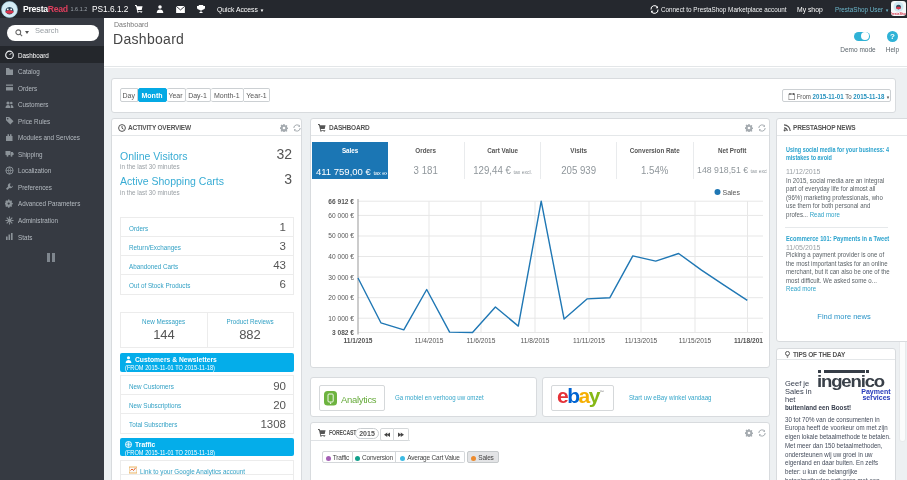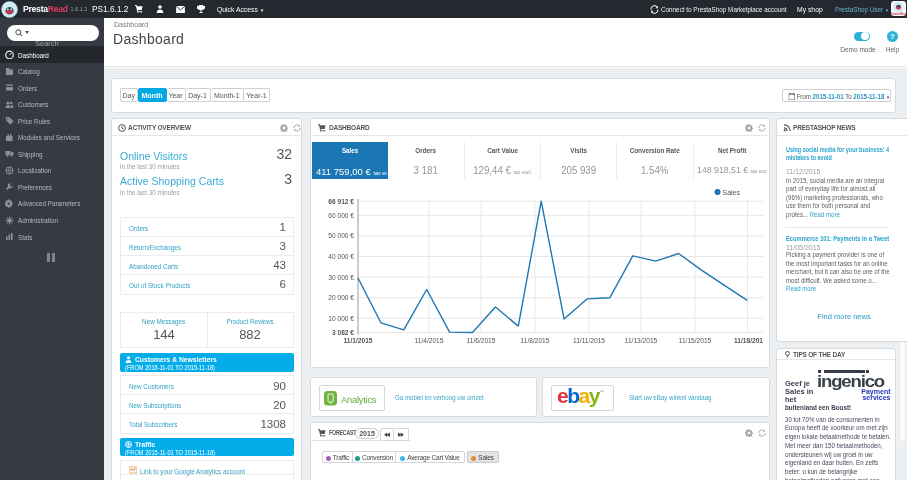--- a/index.html
+++ b/index.html
@@ -71,21 +71,21 @@
     </svg>
 </div>
 
 <div class="ab" style="left:0;top:17.5px;width:104px;height:462.5px;background:#363a42"></div>
 <div class="ab" style="left:7px;top:24.5px;width:92px;height:16px;background:#fff;border-radius:8px">
  <svg class="ab" style="left:8px;top:4.5px" width="8" height="8" viewBox="0 0 9 9">
       <circle cx="3.7" cy="3.7" r="2.7" stroke="#666" stroke-width="1.2" fill="none"></circle>
       <path d="M5.8 5.8 8 8" stroke="#666" stroke-width="1.2"></path>
     </svg>
  <div class="ab" style="left:18px;top:6.5px;width:0;height:0;border-left:2.5px solid transparent;border-right:2.5px solid transparent;border-top:3.5px solid #555"></div>
- <div class="ab" style="left:28px;top:14px;font-size:7.5px;color:#9aa0a5">Search</div>
+ <div class="ab" style="left:28px;top:1px;font-size:7.5px;color:#9aa0a5">Search</div>
 </div>
 <div id="menu">
     <div class="mi" style="top:46px;background:#24272c;color:#fff">
       <svg width="9" height="9" viewBox="0 0 9 9">
         <circle cx="4.5" cy="5" r="3.8" fill="none" stroke="#e8eaec" stroke-width="1.2"></circle>
         <path d="M4.5 5 6.6 2.9" stroke="#e8eaec"></path>
       </svg>
       <span>Dashboard</span>
     </div>
     <div class="mi" style="top:62.55px">
@@ -452,16 +452,16 @@
  <svg class="ab" style="left:7px;top:2.5px" width="7" height="7" viewBox="0 0 8 8">
       <circle cx="4" cy="2.8" r="2.3" stroke="#555" fill="none" stroke-width="1.1"></circle>
       <path d="M3 5.6h2M3.3 7h1.4" stroke="#555"></path>
     </svg>
  <div class="pht" style="left:16px;top:2.5px">TIPS OF THE DAY</div>
  <div class="ab" style="left:41px;top:21.5px;width:3px;height:3px;background:#363d47"></div>
  <div class="ab" style="left:46.5px;top:21.5px;width:41px;height:3px;background:#363d47"></div>
  <div class="ab" style="left:89px;top:21.5px;width:3px;height:3px;background:#363d47"></div>
  <div class="ab" style="left:40px;top:24px;font-size:16px;font-weight:bold;color:#394049;letter-spacing:-1px;transform:scaleX(1.16);transform-origin:0 0">ingenico</div>
  <div class="ab" style="right:4px;top:40px;width:60px;text-align:right;font-size:7px;line-height:6.6px;font-weight:bold;color:#2438b9">Payment<br>services</div>
- <div class="ab" style="left:8px;top:31px;font-size:7.5px;font-weight:bold;color:#3a4150;line-height:8.2px">Geef je<br>Sales in<br>het</div>
+ <div class="ab" style="left:8px;top:31px;font-size:7.5px;font-weight:normal;color:#3a4150;line-height:8.2px">Geef je<br>Sales in<br>het</div>
  <div class="ab" style="left:8px;top:54.5px;font-size:7.5px;font-weight:bold;color:#3a4150;white-space:nowrap;transform:scaleX(.84);transform-origin:0 0">buitenland een Boost!</div>
  <div class="ab" style="left:8px;top:67px;font-size:7.5px;color:#454d5c;line-height:8.75px;white-space:nowrap;transform:scaleX(.82);transform-origin:0 0">30 tot 70% van de consumenten in<br>Europa heeft de voorkeur om met zijn<br>eigen lokale betaalmethode te betalen.<br>Met meer dan 150 betaalmethoden,<br>ondersteunen wij uw groei in uw<br>eigenland en daar buiten. En zelfs<br>beter: u kun de belangrijke<br>betaalmethoden activeren met een</div>
 </div>
 
 </body></html>

